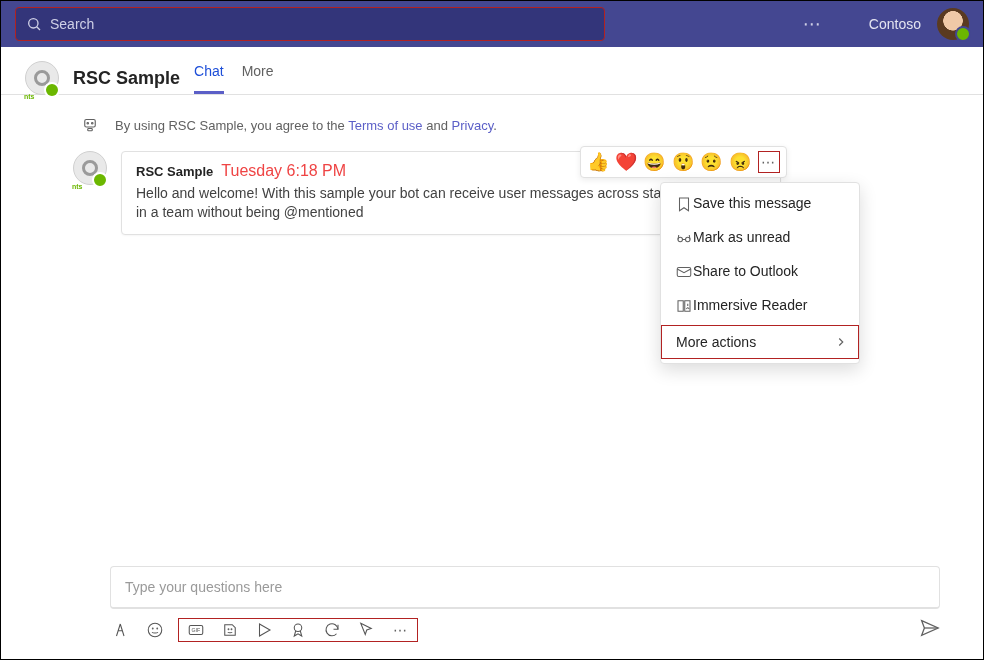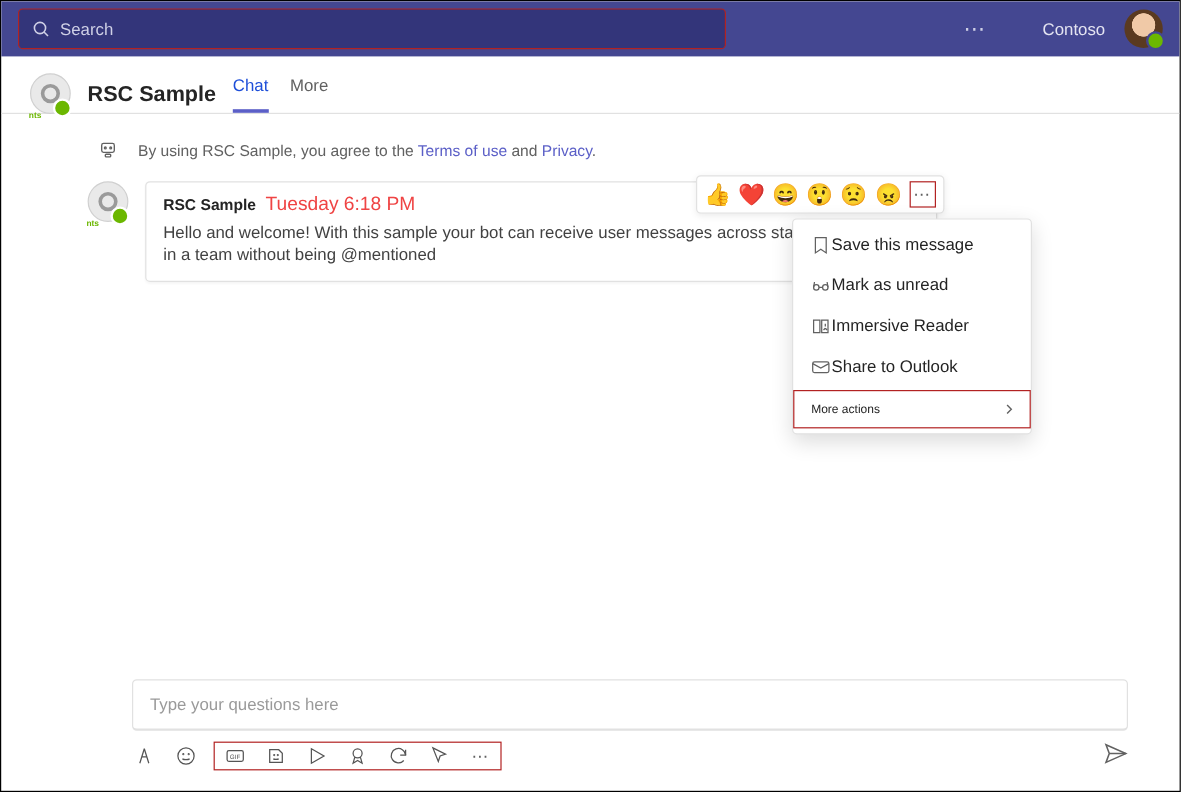--- a/index.html
+++ b/index.html
@@ -182,21 +182,21 @@
     font-size:14px;
     color:#242424;
     cursor:pointer;
   }
   .ctx-item svg { width:18px; height:18px; stroke:#616161; fill:none; stroke-width:1.4; }
   .ctx-more {
     margin-top:2px;
     border:1px solid #b22222;
     display:flex; align-items:center; justify-content:space-between;
     padding:8px 10px 8px 14px;
-    font-size:10px;
+    font-size:14px;
   }
   .ctx-more svg { width:14px; height:14px; stroke:#616161; fill:none; stroke-width:2;}
 
   
   .compose {
     position:absolute;
     left:110px; right:44px; bottom:18px;
   }
   .compose-input {
     width:100%;
@@ -308,31 +308,31 @@
   <div class="ctx-item">
     <svg viewBox="0 0 24 24">
         <circle cx="7" cy="14" r="3"></circle>
         <circle cx="17" cy="14" r="3"></circle>
         <path d="M10 14h4 M4 14l1-6 M20 14l-1-6"></path>
       </svg>
     <span>Mark as unread</span>
   </div>
   <div class="ctx-item">
     <svg viewBox="0 0 24 24">
+        <rect x="3" y="6" width="18" height="12" rx="2"></rect>
+        <path d="M3 8l9 5 9-5"></path>
+      </svg>
+    <span>Share to Outlook</span>
+  </div>
+  <div class="ctx-item">
+    <svg viewBox="0 0 24 24">
         <path d="M4 5h7v14H4z M13 5h7v14h-7z"></path>
         <path d="M17 9v3 M17 14l2 2 M17 14l-2 2"></path>
       </svg>
     <span>Immersive Reader</span>
-  </div>
-  <div class="ctx-item">
-    <svg viewBox="0 0 24 24">
-        <rect x="3" y="6" width="18" height="12" rx="2"></rect>
-        <path d="M3 8l9 5 9-5"></path>
-      </svg>
-    <span>Share to Outlook</span>
   </div>
   <div class="ctx-more">
     <span>More actions</span>
     <svg viewBox="0 0 24 24">
         <polyline points="9 6 15 12 9 18"></polyline>
       </svg>
   </div>
 </div>
 
 <div class="compose">

